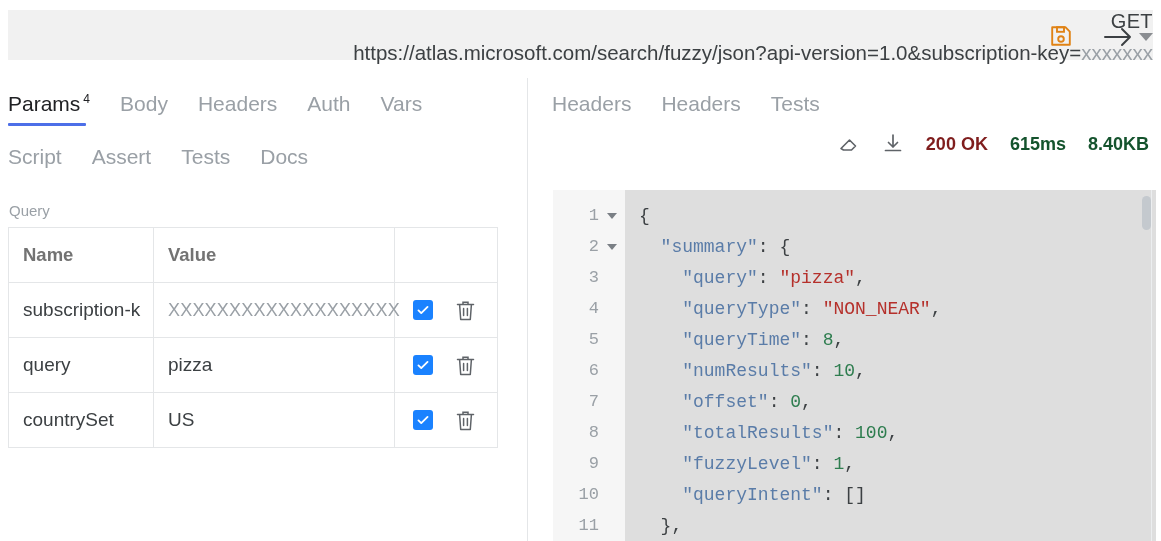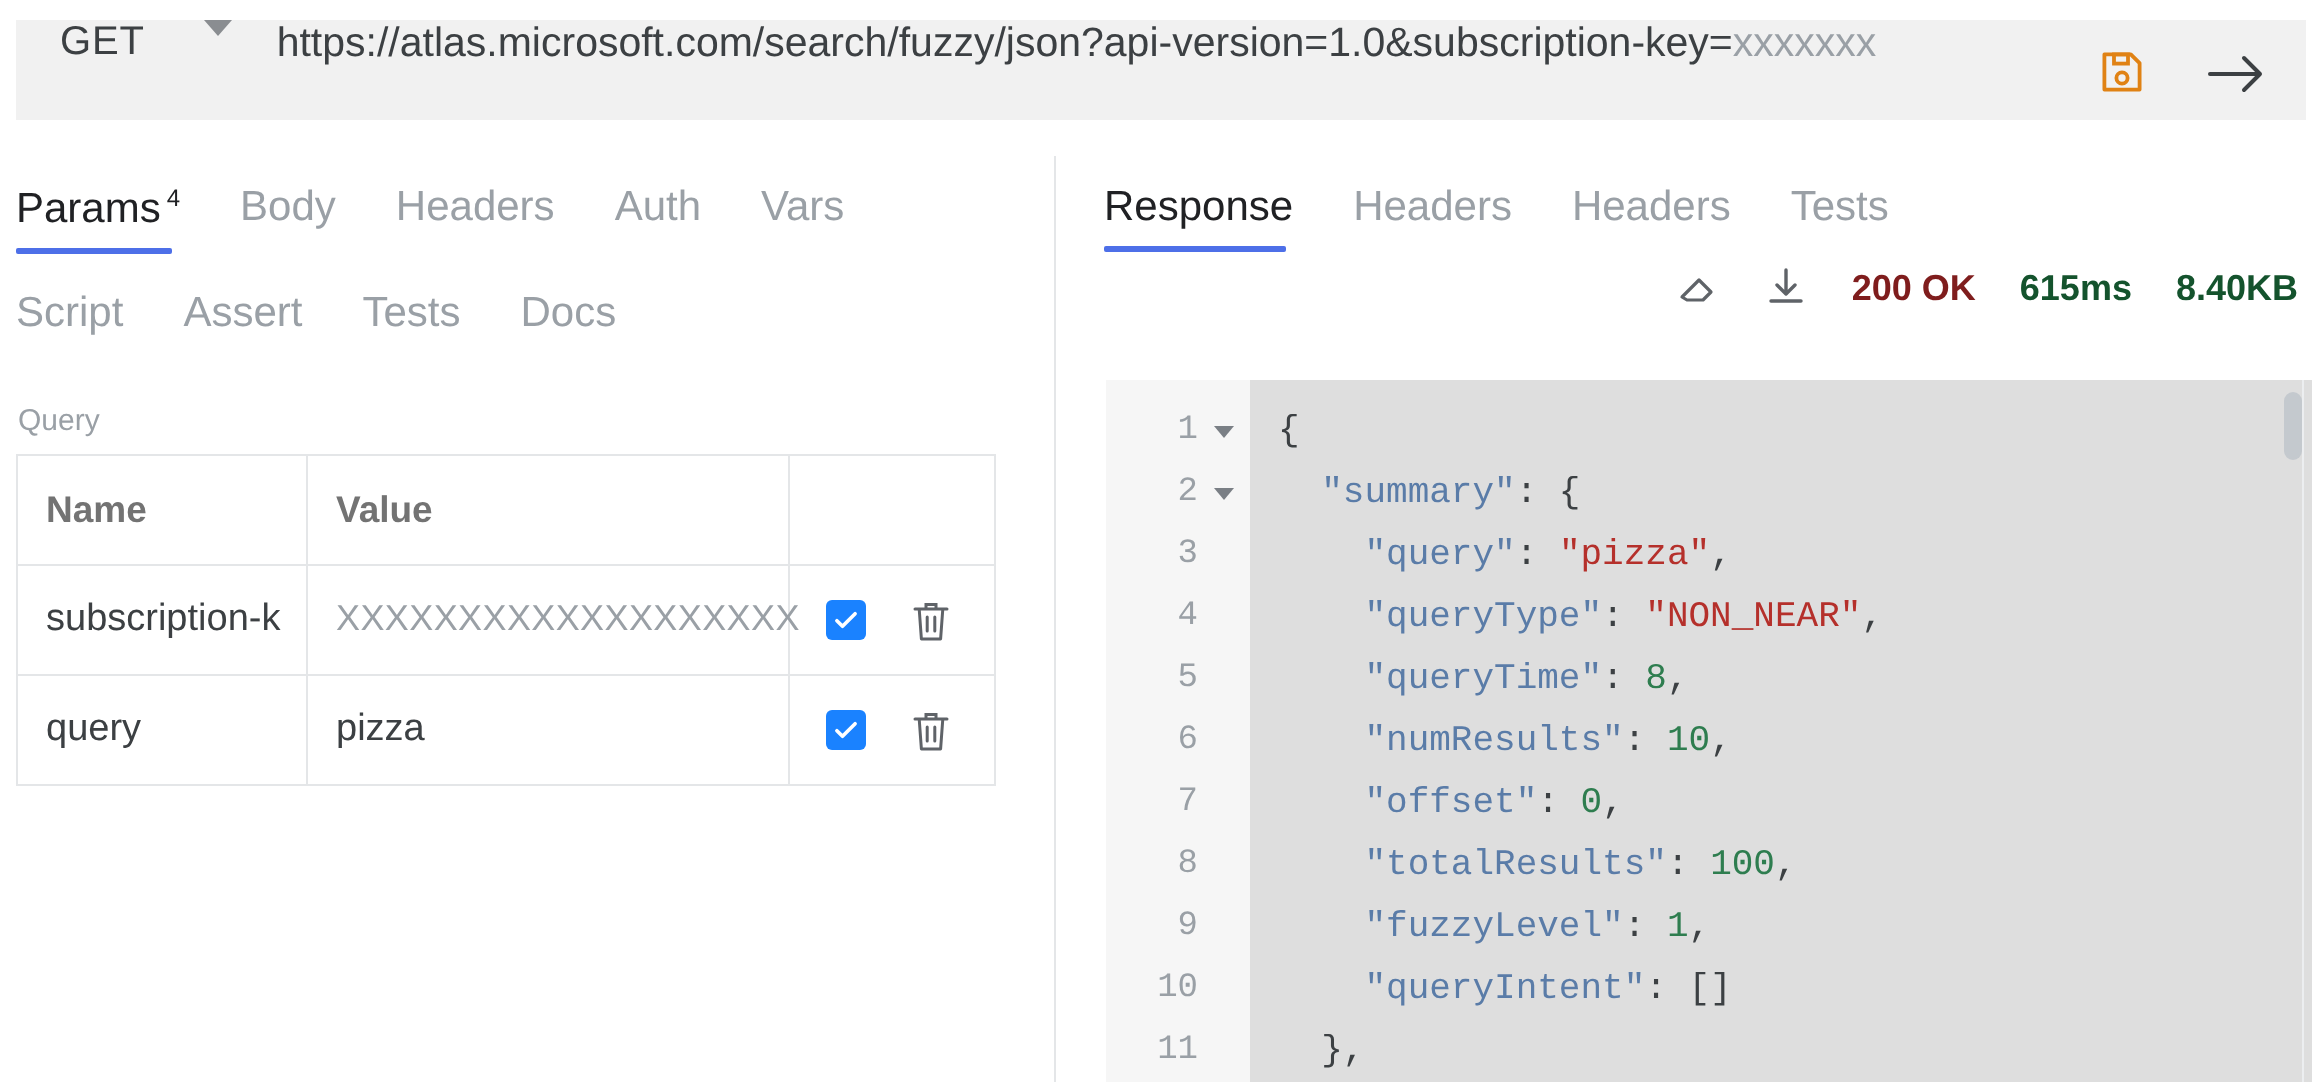--- a/index.html
+++ b/index.html
@@ -10,21 +10,21 @@
     overflow: hidden;
   }
   #app { position: relative; width: 1161px; height: 541px; }
 
   
   .urlbar {
     position: absolute; left: 8px; top: 10px;
     width: 1145px; height: 50px;
     background: #f1f1f1;
     border-radius: 0;
-    display: flex; align-items: flex-start;
+    display: flex; align-items: flex-end; flex-direction: column;
   }
   .method {
     font-size: 20px; color: #3c4043; letter-spacing: .4px;
     padding-left: 22px;
   }
   .method-caret {
     margin-left: 30px; width: 0; height: 0;
     border-left: 7px solid transparent;
     border-right: 7px solid transparent;
     border-top: 8px solid #8a8d91;
@@ -244,29 +244,48 @@
                   </svg>
                 </span>
                 <span class="trash"><svg viewBox="0 0 21 23" width="21" height="23" fill="none" stroke="#5f6368" stroke-width="1.5">
                     <path d="M2.5 5.5h16M8 5.5V3.2h5v2.3" stroke-linecap="round"></path>
                     <path d="M4.6 5.5l1.1 15h9.6l1.1-15" stroke-linejoin="round"></path>
                     <path d="M8.6 9.5v7M12.4 9.5v7" stroke-linecap="round"></path>
                   </svg></span>
               </div>
             </td>
           </tr>
+          <tr>
+            <td>
+              <span class="cell-clip">countrySet</span>
+            </td>
+            <td><span>US</span></td>
+            <td>
+              <div class="acts">
+                <span class="cbx">
+                  <svg viewBox="0 0 20 20" width="14" height="14" fill="none" stroke="#ffffff" stroke-width="2.6">
+                    <path d="M3.5 10.5l4 4 9-9" stroke-linecap="round" stroke-linejoin="round"></path>
+                  </svg>
+                </span>
+                <span class="trash"><svg viewBox="0 0 21 23" width="21" height="23" fill="none" stroke="#5f6368" stroke-width="1.5">
+                    <path d="M2.5 5.5h16M8 5.5V3.2h5v2.3" stroke-linecap="round"></path>
+                    <path d="M4.6 5.5l1.1 15h9.6l1.1-15" stroke-linejoin="round"></path>
+                    <path d="M8.6 9.5v7M12.4 9.5v7" stroke-linecap="round"></path>
+                  </svg></span>
+              </div>
+            </td>
+          </tr>
         </tbody>
     </table>
 
   </div>
 
   <div class="right">
 
     <div class="tabrow row1" style="left:24px;top:12px">
-      <div class="tab active">Response</div>
       <div class="tab">Headers</div>
       <div class="tab">Headers</div>
       <div class="tab">Tests</div>
     </div>
 
     <div class="statusrow">
       <span class="er-icon">
         <svg viewBox="0 0 22 22" width="22" height="22" fill="none" stroke="#5f6368" stroke-width="1.6">
           <path d="M3 15.5l8.5-8.5 6 6-4 4H5.5z" stroke-linejoin="round"></path>
         </svg>

